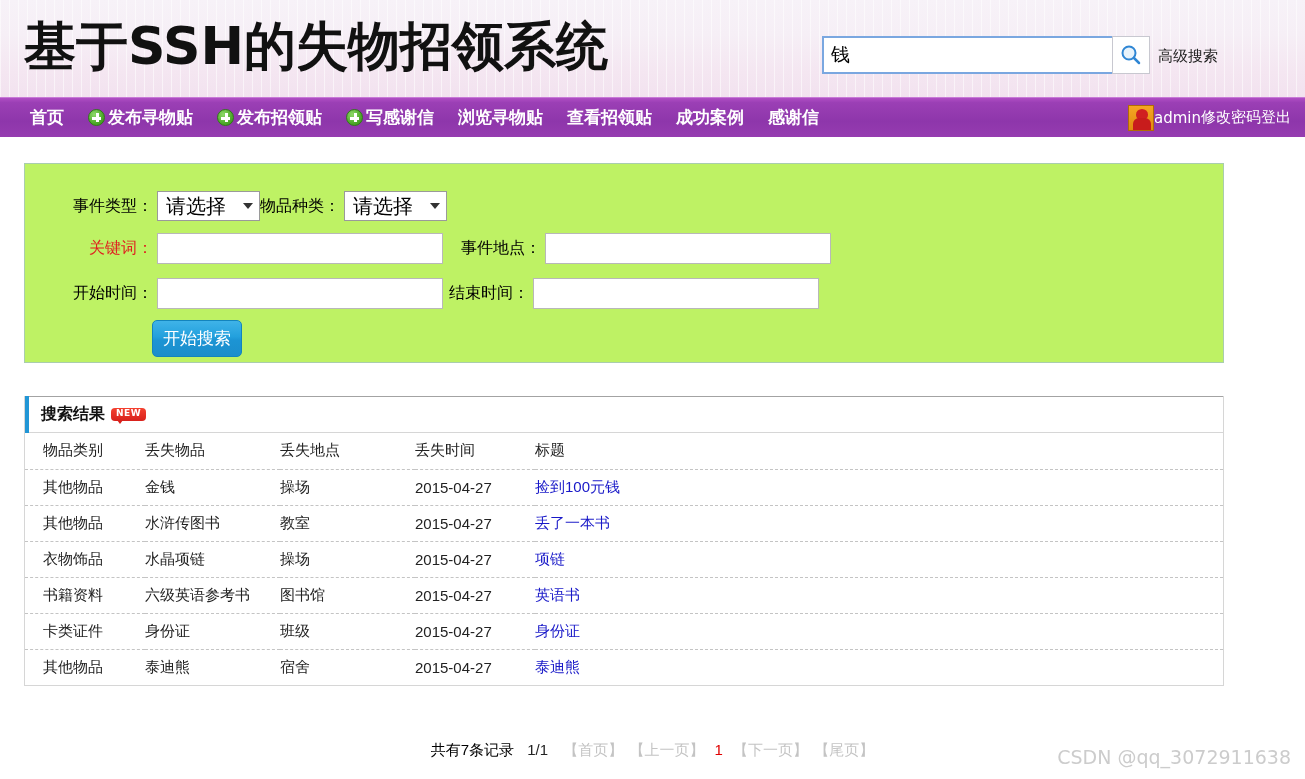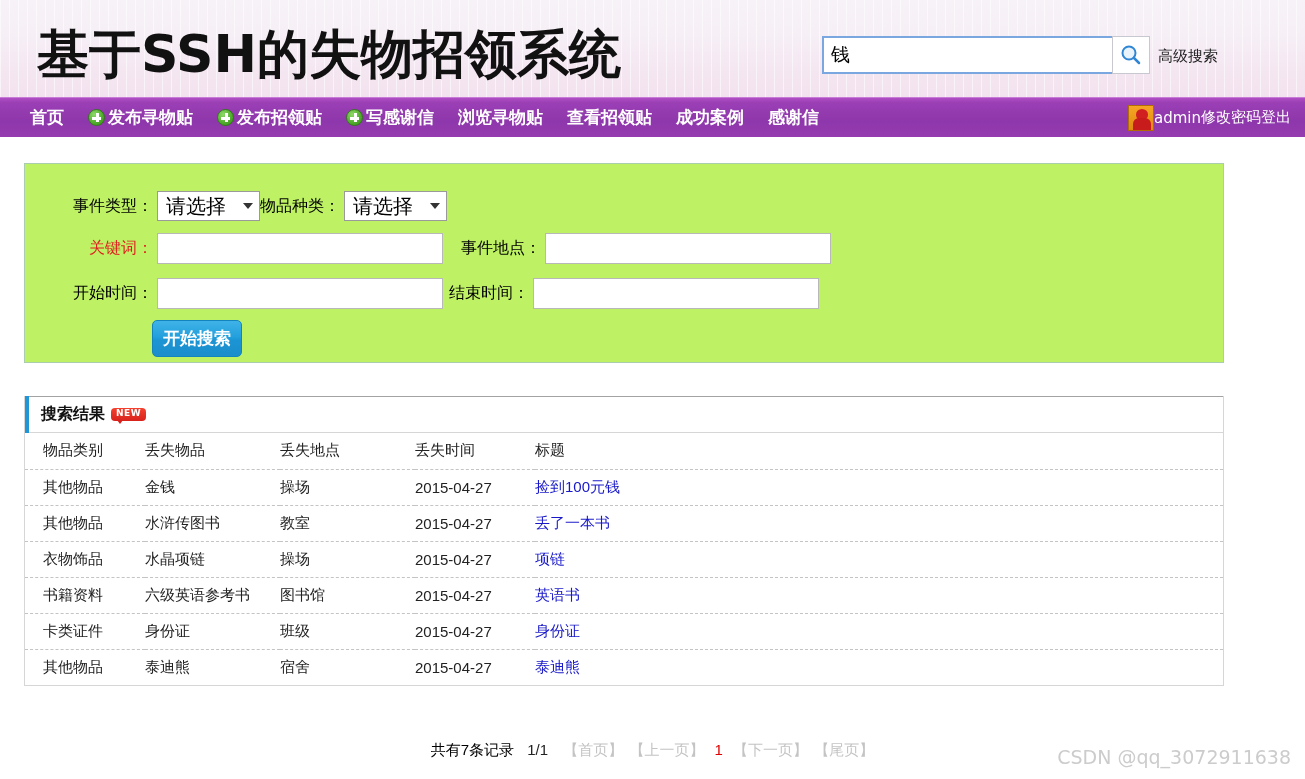--- a/index.html
+++ b/index.html
@@ -23,29 +23,28 @@
     height: 97px;
     background:
       repeating-linear-gradient(to right,
         rgba(255,255,255,0.55) 0px, rgba(255,255,255,0.55) 1px,
         rgba(0,0,0,0) 1px, rgba(0,0,0,0) 9px),
       linear-gradient(to bottom, #f7f2f8 0%, #f6eff6 35%, #f4e6f1 75%, #f2e2ef 100%);
     overflow: hidden;
   }
   .site-title {
     position: absolute;
-    left: 37px;
+    left: 24px;
     top: 12px;
     font-size: 52px;
     font-weight: 700;
     color: #111111;
     letter-spacing: 0px;
     white-space: nowrap;
     font-family: "DejaVu Sans", "Liberation Sans", sans-serif;
-    margin-top: 8px;
   }
   .search-wrap {
     position: absolute;
     left: 822px;
     top: 36px;
     display: flex;
     align-items: stretch;
   }
   .search-input {
     width: 290px;
@@ -208,21 +207,21 @@
     position: absolute;
     left: 152px;
     top: 320px;
     width: 90px;
     height: 37px;
     border: 1px solid #1384bd;
     border-radius: 5px;
     background: linear-gradient(to bottom, #3fb3e8 0%, #23a0dd 45%, #1c94d4 55%, #1b8ecb 100%);
     color: #fff;
     font-size: 17px;
-    font-weight: 700;
+    font-weight: 400;
     cursor: pointer;
     font-family: "Liberation Sans", sans-serif;
   }
 
   
   .results {
     position: absolute;
     left: 24px;
     top: 396px;
     width: 1200px;

